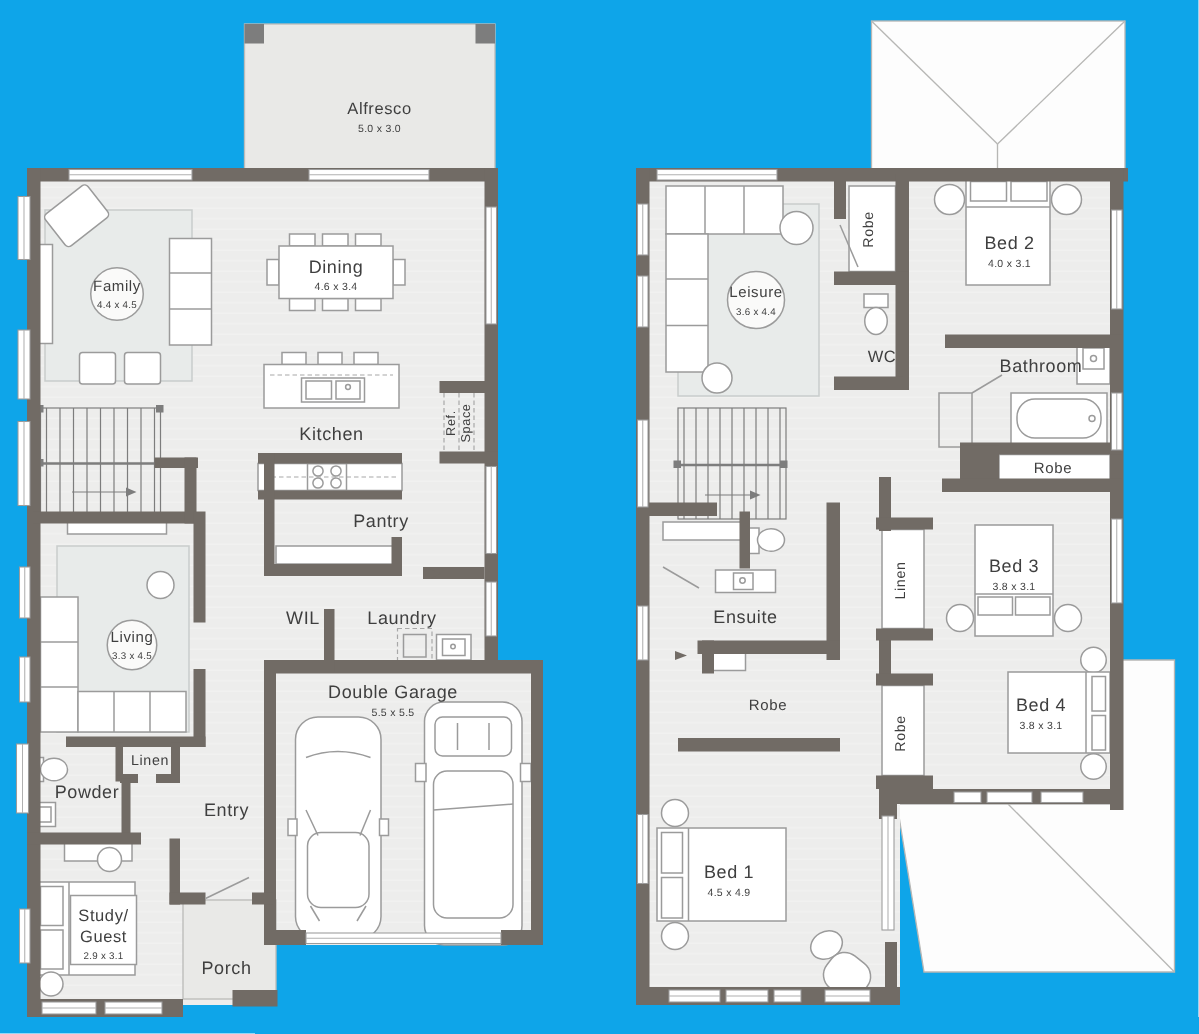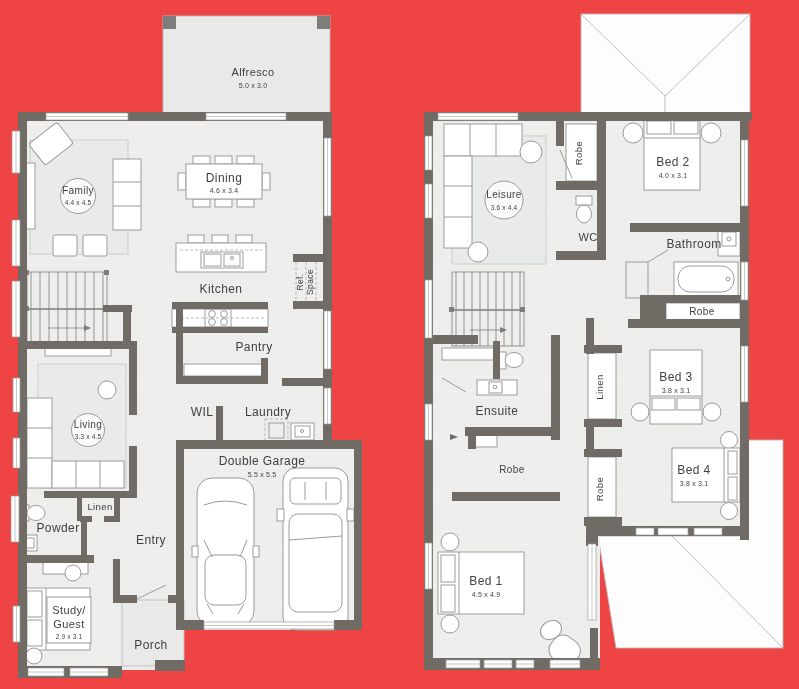--- a/index.html
+++ b/index.html
@@ -1,16 +1,16 @@
 <!DOCTYPE html>
 <html><head>
 <meta charset="utf-8">
 <style>
   html,body{margin:0;padding:0;background:#ffffff;}
-  .stage{width:799px;height:689px;background:#ef4444;position:relative;font-family:"Liberation Sans",sans-serif;}
+  .stage{width:799px;height:689px;background:#0ea5e9;position:relative;font-family:"Liberation Sans",sans-serif;}
   svg{display:block;}
   .wall{fill:#716b65;}
   .floor{fill:url(#fp);}
   .soft{fill:#e9e9e7;stroke:#bcbcba;stroke-width:0.9;}
   .rug{fill:#e8ebea;stroke:#c9cdcc;stroke-width:1;}
   .furn{fill:#ffffff;stroke:#9b9b9b;stroke-width:1;}
   .fline{stroke:#9b9b9b;stroke-width:1;fill:none;}
   .dash{stroke:#a8a8a8;stroke-width:0.8;fill:none;stroke-dasharray:3 2;}
   .win{fill:#ffffff;stroke:#9b9b9b;stroke-width:0.7;}
   .winl{stroke:#b0b0b0;stroke-width:0.7;}

